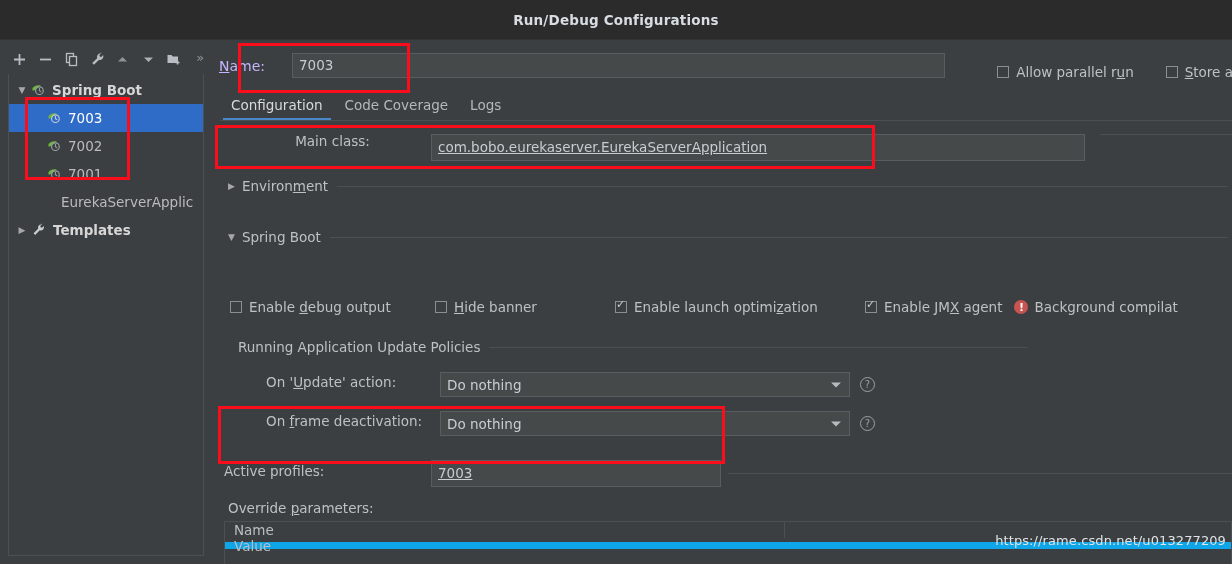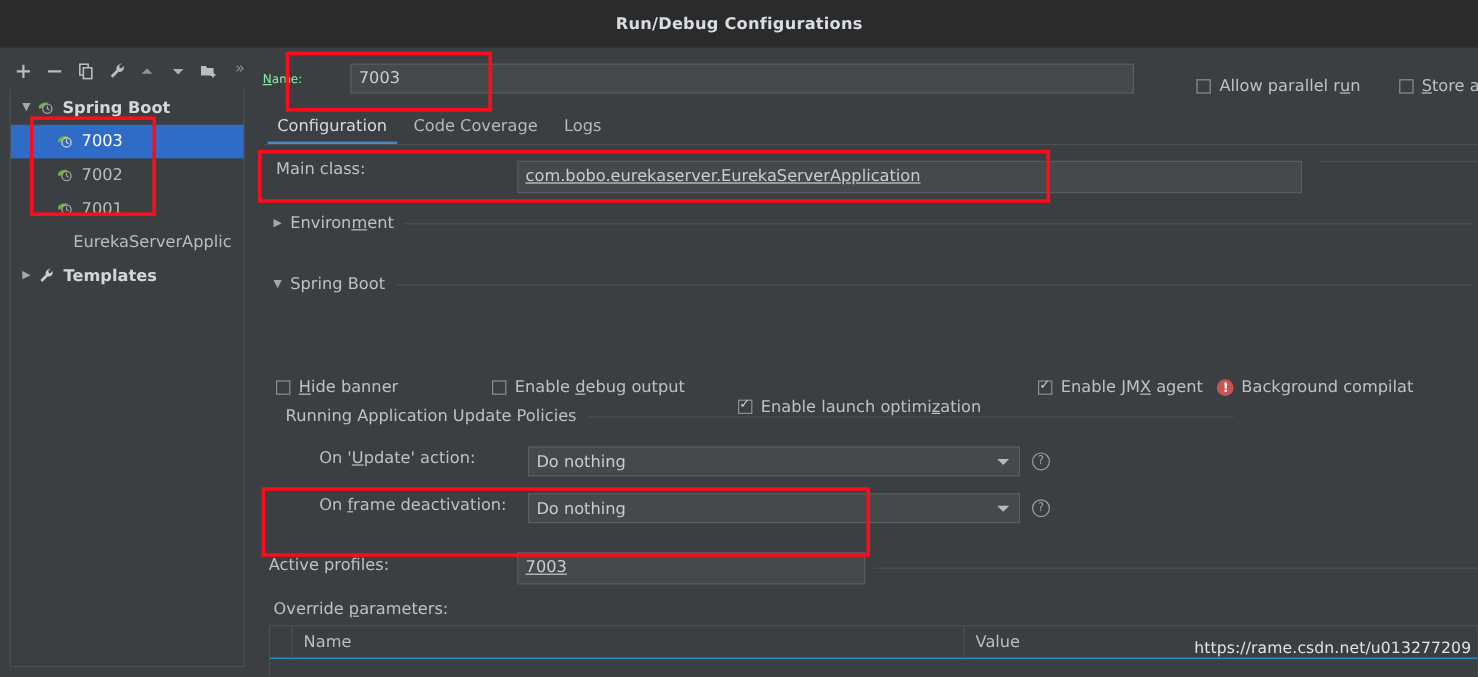--- a/index.html
+++ b/index.html
@@ -66,21 +66,21 @@
   
   .right-panel {
     position: absolute; left: 212px; top: 40px; width: 1020px; height: 524px;
     background: #3c3f41;
   }
 
   .name-row {
     position: absolute; left: 0; top: 10px; width: 1020px; height: 32px;
     display: flex; align-items: center;
   }
-  .name-label { color: #86efac; font-size: 10px; margin-left: 7px; width: 72px; }
+  .name-label { color: #c4b5fd; font-size: 14px; margin-left: 7px; width: 72px; }
   .u { text-decoration: underline; }
   .name-input {
     position: absolute; left: 80px; top: 3px; width: 653px; height: 25px;
     background: #45494a; border: 1px solid #5a5d5f; color: #c8cdd2;
     font-size: 13.5px; font-family: inherit; padding-left: 6px; line-height: 23px;
   }
   .top-checks {
     position: absolute; right: -1px; top: 14px; display: flex; align-items: center; gap: 32px;
   }
   .check-item { display: flex; align-items: center; color: #bdc1c6; font-size: 13.5px; white-space: nowrap; }
@@ -143,21 +143,21 @@
     width: 14px; height: 14px; border-radius: 50%; background: #c75450;
     color: #fff; font-size: 11px; font-weight: bold; display: flex;
     align-items: center; justify-content: center; margin-right: 6px; flex: none;
     line-height: 1;
   }
 
   .table {
     position: absolute; left: 4px; top: 400px; width: 1008px; height: 105px;
     border: 1px solid #4d5053; background: #3c3f41;
   }
-  .thead { display: flex; height: 27px; border-bottom: 1px solid #0ea5e9; }
+  .thead { display: flex; height: 27px; border-bottom: 7px solid #0ea5e9; flex-direction: column; }
   .th {
     color: #b9bec3; font-size: 13.5px; display: flex; align-items: center;
     padding-left: 9px; border-right: 1px solid #4d5053;
   }
   .th.gutter { width: 19px; padding: 0; }
   .th.name { width: 560px; }
   .th.value { flex: 1; border-right: none; }
   .tbody { position: relative; height: 76px; }
 
   .watermark {
@@ -305,48 +305,48 @@
 
     <div class="tabs">
       <div class="tab active">Configuration</div>
       <div class="tab">Code Coverage</div>
       <div class="tab">Logs</div>
     </div>
     <div class="tab-underline"></div>
 
     <div class="content">
 
-      <div class="row" style="left:10px; top:12px;">
+      <div class="row" style="left:10px; top:12px;text-align:center;">
         <span class="field-label" style="width:205px;">Main class:</span>
       </div>
       <div class="text-input" style="position:absolute; left:211px; top:13px; width:654px; height:27px; line-height:25px;">com.bobo.eurekaserver.EurekaServerApplication</div>
       <div style="position:absolute; left:880px; top:13px; width:132px; height:27px; border-top:1px solid #4d5053;"></div>
 
       <div class="section-head" style="left:8px; top:57px; width:1000px;">
         <span class="sec-twisty">▶</span>
         <span>Environ<span class="u">m</span>ent</span>
         <span class="sec-line" style="flex:1;"></span>
       </div>
 
       <div class="section-head" style="left:8px; top:108px; width:1000px;">
         <span class="sec-twisty">▼</span>
         <span>Spring Boot</span>
         <span class="sec-line" style="flex:1;"></span>
       </div>
 
       <div class="row" style="left:10px; top:178px;">
+        <div class="check-item" style="width:205px;">
+          <span class="cbox"></span>
+          <span>Enable <span class="u">d</span>ebug output</span>
+        </div>
         <div class="check-item" style="width:180px;">
           <span class="cbox"></span>
           <span><span class="u">H</span>ide banner</span>
         </div>
-        <div class="check-item" style="width:205px;">
-          <span class="cbox"></span>
-          <span>Enable <span class="u">d</span>ebug output</span>
-        </div>
-        <div class="check-item" style="width:250px;margin-top:32px;">
+        <div class="check-item" style="width:250px;">
           <span class="cbox checked"></span>
           <span>Enable launch optimi<span class="u">z</span>ation</span>
         </div>
         <div class="check-item">
           <span class="cbox checked"></span>
           <span>Enable JM<span class="u">X</span> agent</span>
         </div>
         <div class="check-item" style="margin-left:12px;">
           <span class="err-icon">!</span>
           <span>Background compilat</span>

